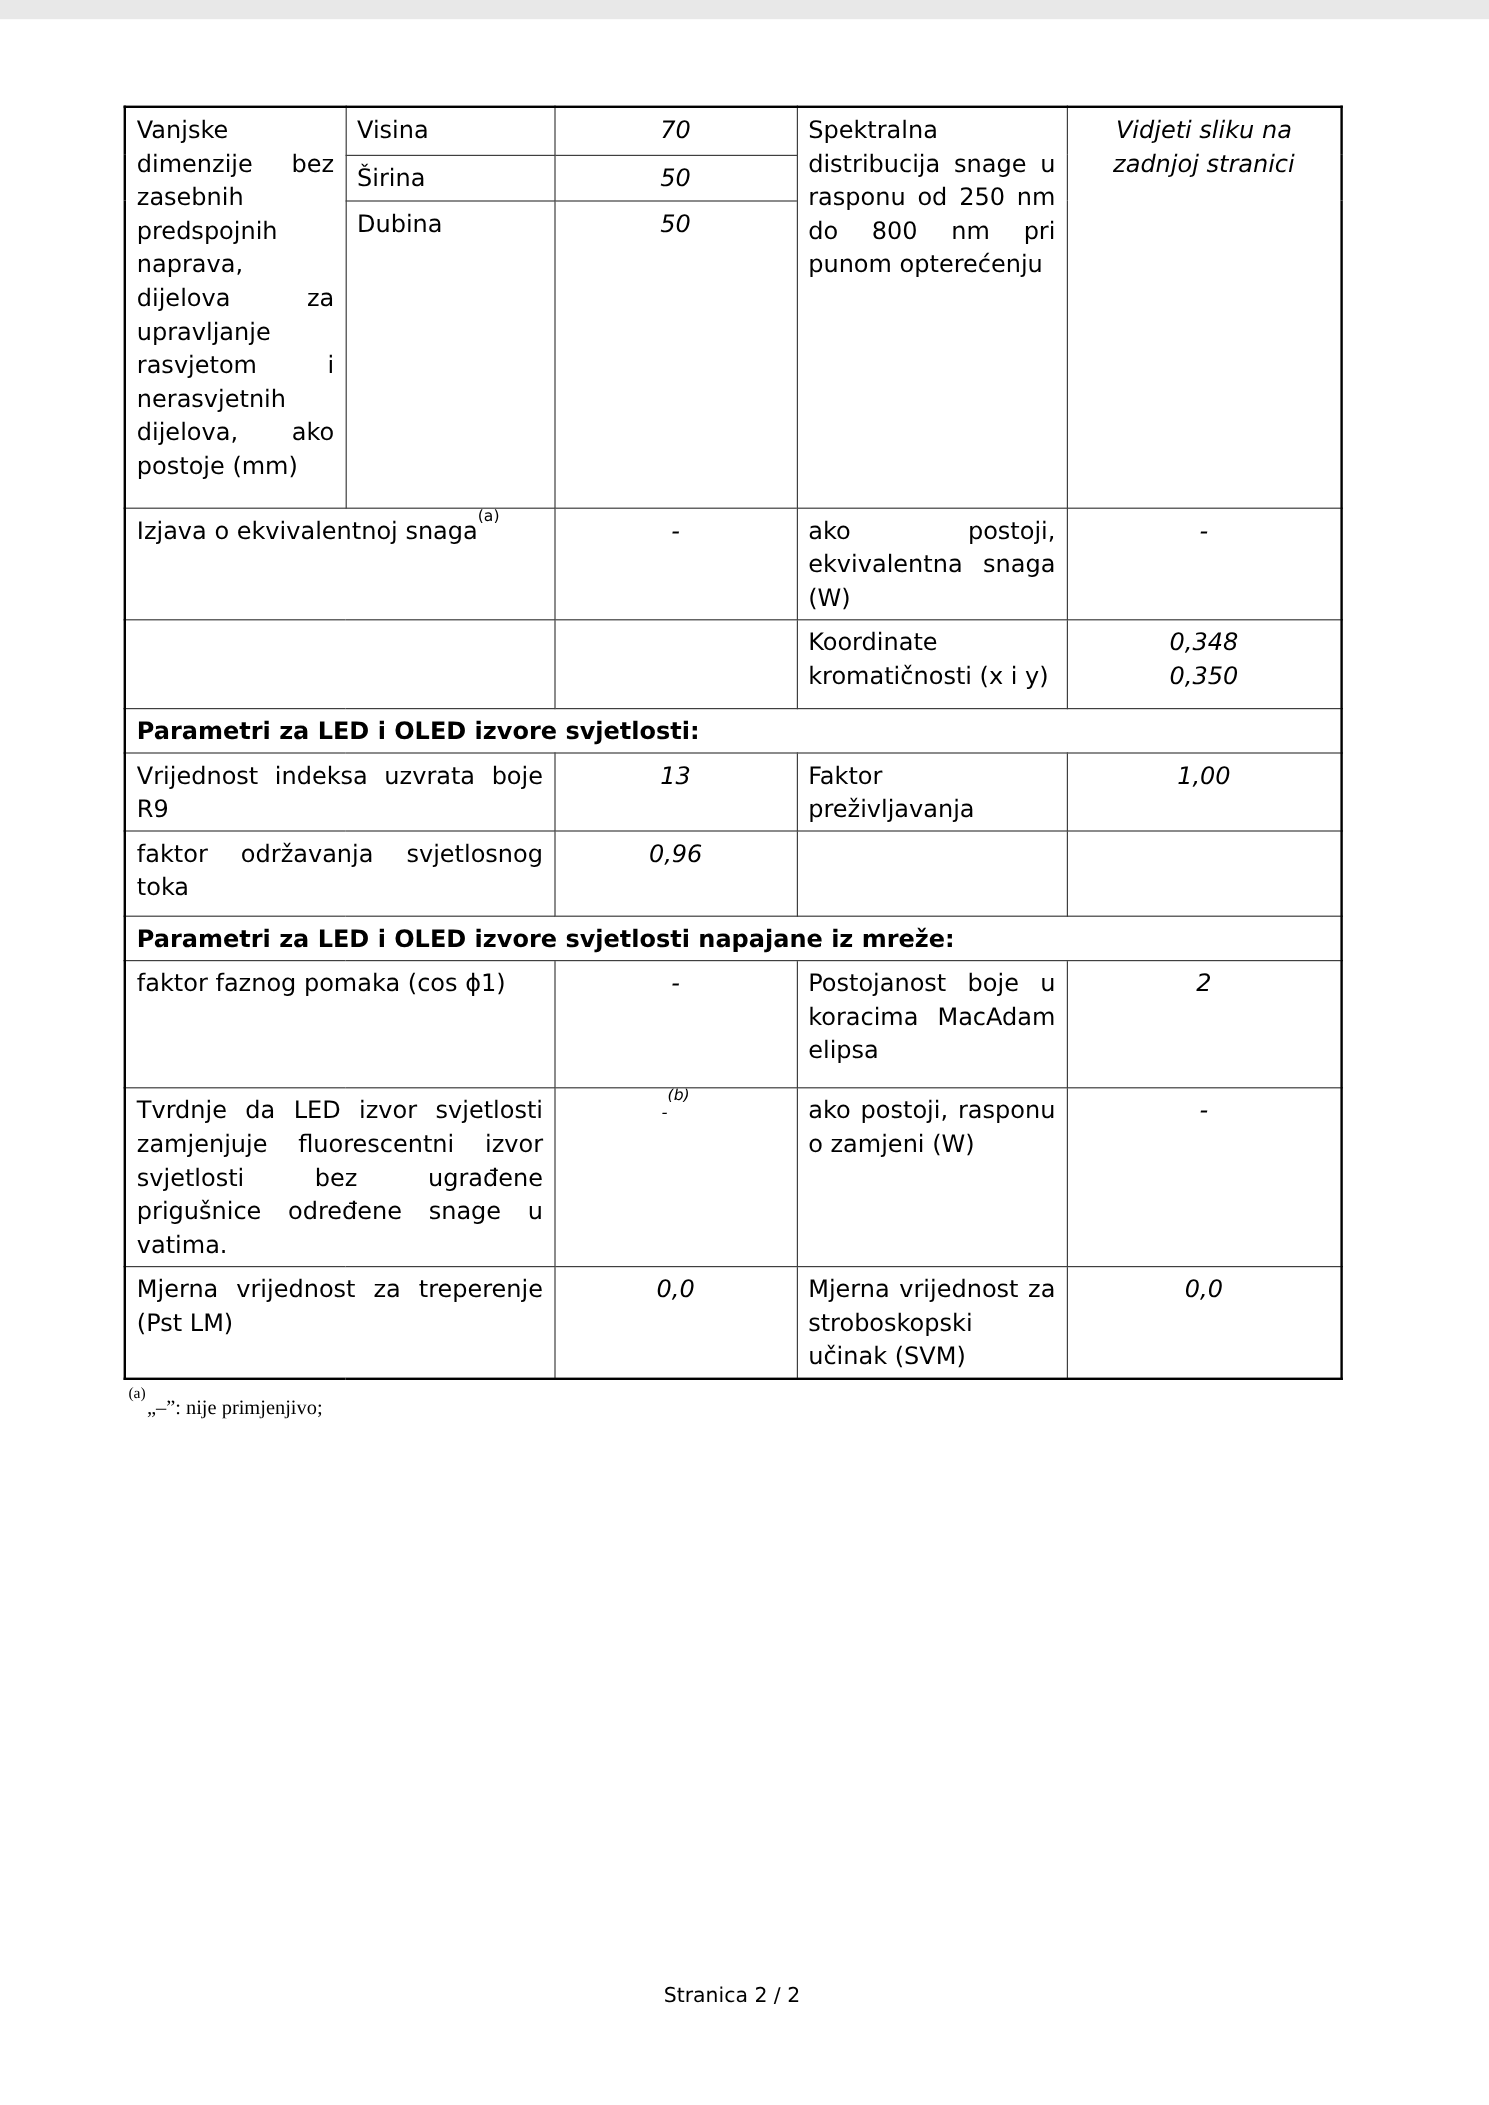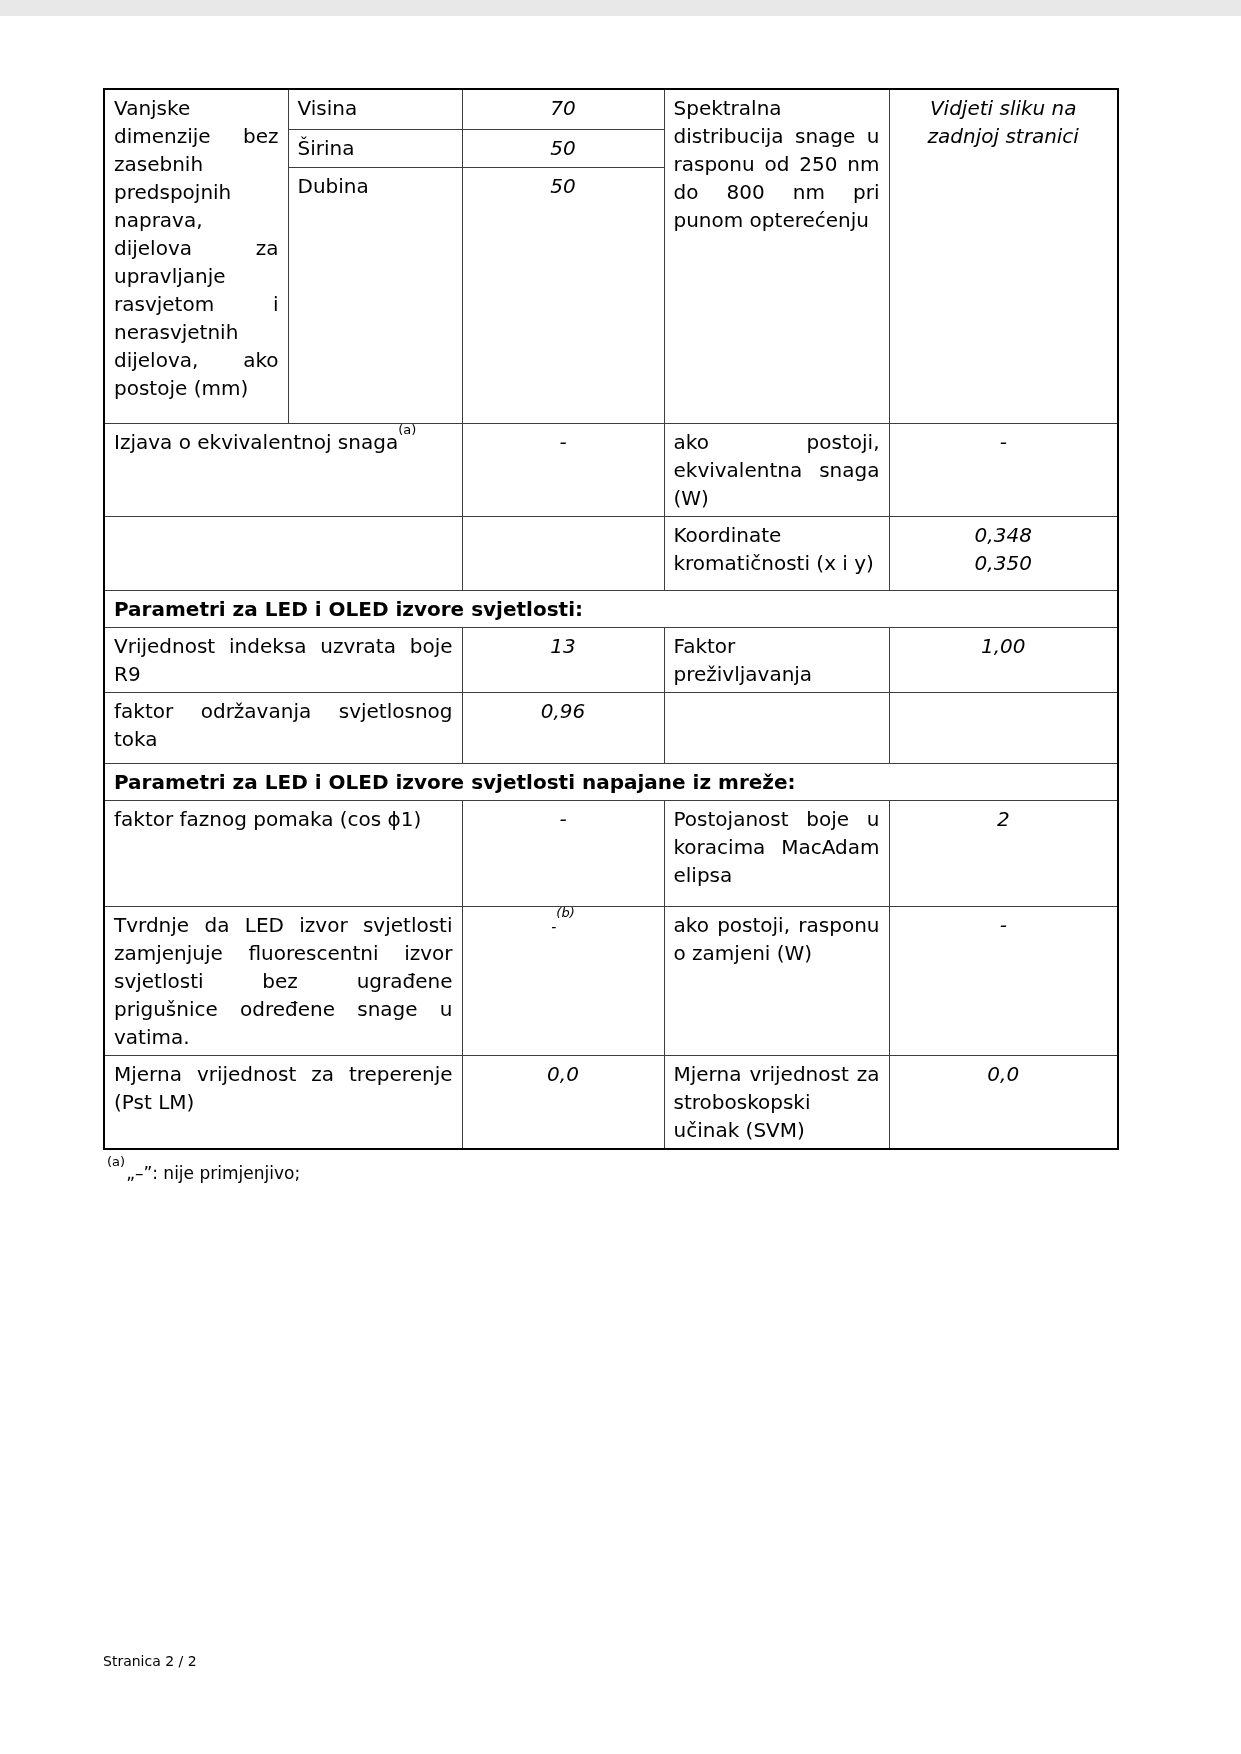--- a/index.html
+++ b/index.html
@@ -59,29 +59,29 @@
     position: relative;
     top: -7px;
   }
   .dash-small { font-size: 14px; }
   .footnotes {
     margin-top: 12px;
     padding-left: 4px;
     font-size: 17px;
     line-height: 22px;
   }
-  .footnote { margin-bottom: 11px; }
+  .footnote { margin-bottom: 11px; font-family: Liberation Serif, serif; }
   .footnote sup.marker { top: -6px; margin-right: 1px; }
   .page-footer {
     position: absolute;
     left: 103px;
     top: 1637px;
     width: 1014px;
-    text-align: left;
-    font-size: 14px;
+    text-align: center;
+    font-size: 17px;
   }
 </style>
 </head>
 <body>
 
 <div class="page">
   <div class="content">
 
     <table class="spec-table">
       <colgroup>

